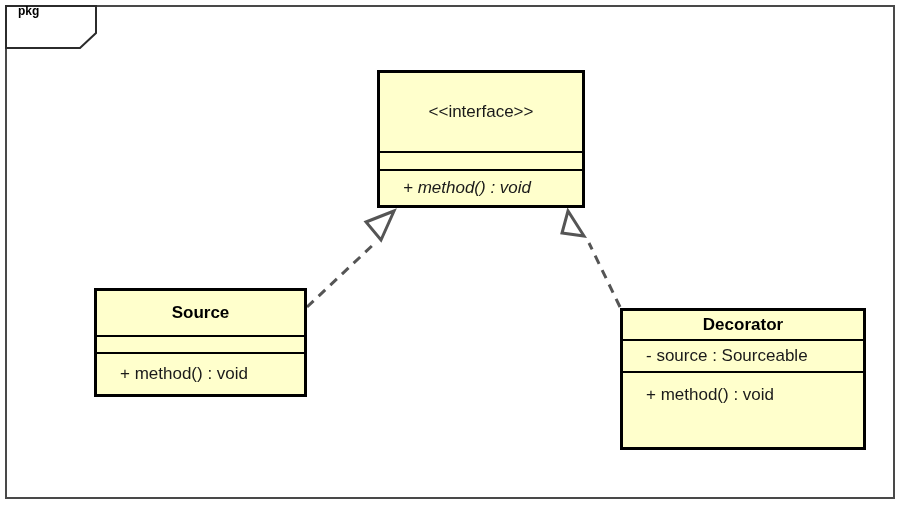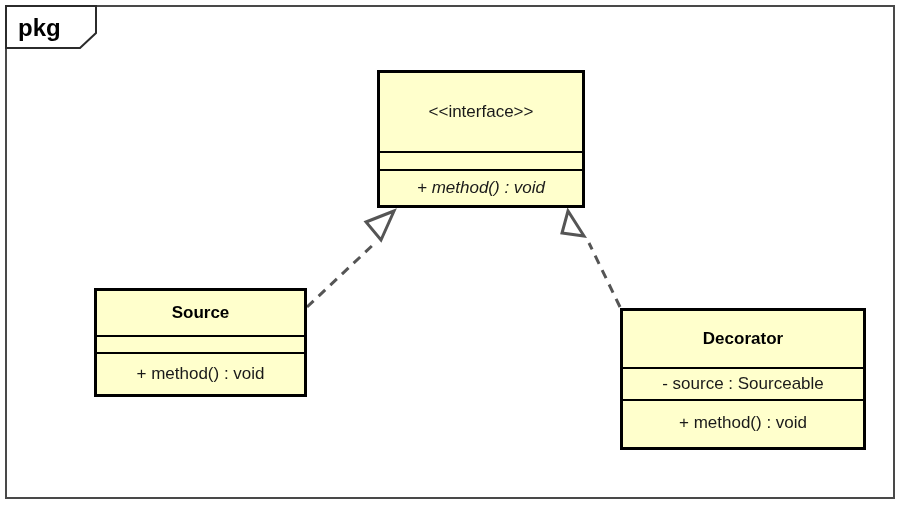--- a/index.html
+++ b/index.html
@@ -33,22 +33,22 @@
     position: absolute;
     left: 5px;
     top: 5px;
     width: 92px;
     height: 44px;
   }
   #pkg-tab svg { display: block; }
   #pkg-label {
     position: absolute;
     left: 18px;
-    top: 14px;
-    font-size: 24px;
+    top: 4px;
+    font-size: 12px;
     font-weight: bold;
     color: #000000;
     letter-spacing: 0px;
     white-space: nowrap;
   }
 
   
   #connectors {
     position: absolute;
     left: 0;
@@ -62,22 +62,22 @@
   .uml-class {
     position: absolute;
     background: #ffffcc;
     border: 3px solid #000000;
     box-sizing: border-box;
   }
   .compartment {
     box-sizing: border-box;
     display: flex;
     align-items: center;
-    justify-content: center;
-    padding: 0 0;
+    justify-content: flex-start;
+    padding: 0 23px;
     color: #1a1a1a;
     font-size: 17px;
     white-space: nowrap;
     overflow: hidden;
   }
   .compartment.center {
     justify-content: center;
     padding: 0 6px;
   }
   .compartment.divider-top {
@@ -148,21 +148,21 @@
     <div class="compartment center" style="height:44px;">
       <span class="name-text">Source</span>
     </div>
     <div class="compartment divider-top" style="height:17px;"></div>
     <div class="compartment divider-top" style="height:42px;">
       <span>+ method() : void</span>
     </div>
   </div>
 
   <div class="uml-class" style="left:620px; top:308px; width:246px; height:142px;">
-    <div class="compartment center" style="height:56px;">
+    <div class="compartment center" style="height:28px;">
       <span class="name-text">Decorator</span>
     </div>
     <div class="compartment divider-top" style="height:32px;">
       <span>- source : Sourceable</span>
     </div>
     <div class="compartment divider-top" style="height:46px;">
       <span>+ method() : void</span>
     </div>
   </div>
 

